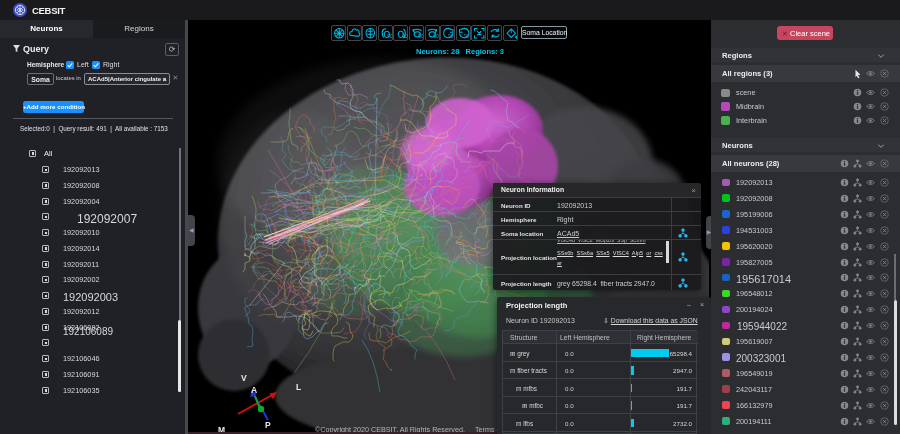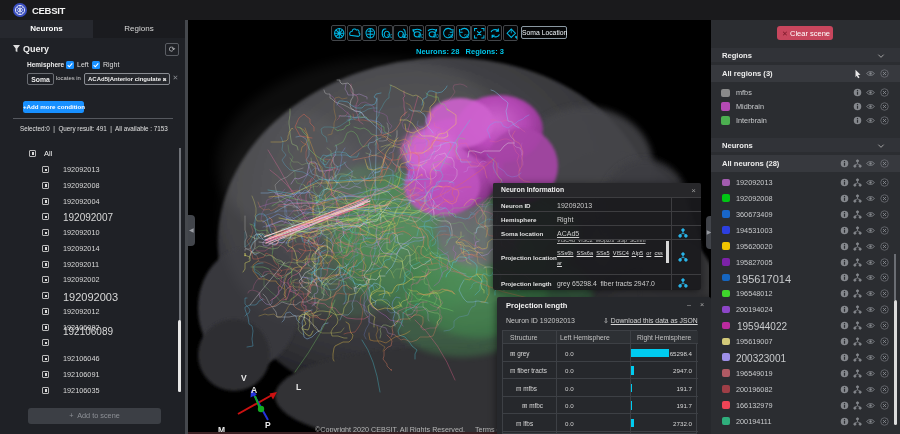--- a/index.html
+++ b/index.html
@@ -65,21 +65,21 @@
       <div style="position:absolute;left:1.5px;top:1.5px;width:2.5px;height:2.5px;background:#ddd"></div>
     </div>
     <div class="abs" style="left:63px;top:160.8px;font-size:7.3px;color:#d8d8d8">192092008</div>
     <div class="abs" style="left:42px;top:177.5px;width:7px;height:7px;border:1px solid #b8b8b8;border-radius:1px">
       <div style="position:absolute;left:1.5px;top:1.5px;width:2.5px;height:2.5px;background:#ddd"></div>
     </div>
     <div class="abs" style="left:63px;top:176.5px;font-size:7.3px;color:#d8d8d8">192092004</div>
     <div class="abs" style="left:42px;top:193.25px;width:7px;height:7px;border:1px solid #b8b8b8;border-radius:1px">
       <div style="position:absolute;left:1.5px;top:1.5px;width:2.5px;height:2.5px;background:#ddd"></div>
     </div>
-    <div class="abs" style="left:63px;top:192.2px;font-size:10px;color:#d8d8d8">192092007</div>
+    <div class="abs" style="left:77px;top:192.2px;font-size:12px;color:#d8d8d8">192092007</div>
     <div class="abs" style="left:42px;top:209.0px;width:7px;height:7px;border:1px solid #b8b8b8;border-radius:1px">
       <div style="position:absolute;left:1.5px;top:1.5px;width:2.5px;height:2.5px;background:#ddd"></div>
     </div>
     <div class="abs" style="left:63px;top:208.0px;font-size:7.3px;color:#d8d8d8">192092010</div>
     <div class="abs" style="left:42px;top:224.75px;width:7px;height:7px;border:1px solid #b8b8b8;border-radius:1px">
       <div style="position:absolute;left:1.5px;top:1.5px;width:2.5px;height:2.5px;background:#ddd"></div>
     </div>
     <div class="abs" style="left:63px;top:223.8px;font-size:7.3px;color:#d8d8d8">192092014</div>
     <div class="abs" style="left:42px;top:240.5px;width:7px;height:7px;border:1px solid #b8b8b8;border-radius:1px">
       <div style="position:absolute;left:1.5px;top:1.5px;width:2.5px;height:2.5px;background:#ddd"></div>
@@ -110,21 +110,20 @@
     </div>
     <div class="abs" style="left:63px;top:334.0px;font-size:7.3px;color:#d8d8d8">192106046</div>
     <div class="abs" style="left:42px;top:350.75px;width:7px;height:7px;border:1px solid #b8b8b8;border-radius:1px">
       <div style="position:absolute;left:1.5px;top:1.5px;width:2.5px;height:2.5px;background:#ddd"></div>
     </div>
     <div class="abs" style="left:63px;top:349.8px;font-size:7.3px;color:#d8d8d8">192106091</div>
     <div class="abs" style="left:42px;top:366.5px;width:7px;height:7px;border:1px solid #b8b8b8;border-radius:1px">
       <div style="position:absolute;left:1.5px;top:1.5px;width:2.5px;height:2.5px;background:#ddd"></div>
     </div>
     <div class="abs" style="left:63px;top:365.5px;font-size:7.3px;color:#d8d8d8">192106035</div>
-    <div class="abs" style="left:28px;top:388px;width:133px;height:16px;background:#3c3f45;border-radius:3px;font-size:7.3px;color:#8e9197;text-align:center;line-height:16px">+&nbsp; Add to scene</div>
     <div class="abs" style="left:178.5px;top:128px;width:2px;height:244px;background:#707379"></div>
     <div class="abs" style="left:178px;top:300px;width:3px;height:72px;background:#e8e8e8;border-radius:1.5px"></div>
   </div>
 <div id="canvas">
     <svg width="524" height="414" viewBox="185 20 524 414" style="position:absolute;left:0;top:0">
       <defs>
 <radialGradient id="gb" cx="45%" cy="35%" r="62%">
  <stop offset="0%" stop-color="#55555a"></stop>
           <stop offset="50%" stop-color="#46464a"></stop>
           <stop offset="82%" stop-color="#343438"></stop>
@@ -858,21 +857,21 @@
         </svg>
       </span>
       <span style="position:absolute;left:169px;top:4px">
         <svg style="display:block" width="9" height="9" viewBox="0 0 12 12">
           <circle cx="6" cy="6" r="5" fill="none" stroke="#70737a" stroke-width="1"></circle>
           <path d="M4 4l4 4M8 4l-4 4" stroke="#85888d" stroke-width="1.2"></path>
         </svg>
       </span>
     </div>
     <div class="abs" style="left:10px;top:68.5px;width:8.5px;height:8.5px;border-radius:2px;background:#8a8a8a"></div>
-    <div class="abs" style="left:25px;top:68.0px;font-size:7.3px;color:#c8cacc">mfbs</div>
+    <div class="abs" style="left:25px;top:68.0px;font-size:7.3px;color:#c8cacc">scene</div>
     <span class="abs" style="left:142px;top:68.0px">
       <svg style="display:block" width="9" height="9" viewBox="0 0 12 12">
         <circle cx="6" cy="6" r="5" fill="#85888d"></circle>
         <rect x="5.2" y="5" width="1.6" height="4" fill="#2b2d31"></rect>
         <rect x="5.2" y="2.6" width="1.6" height="1.6" fill="#2b2d31"></rect>
       </svg>
     </span>
     <span class="abs" style="left:155px;top:68.0px">
       <svg style="display:block" width="9" height="9" viewBox="0 0 12 12">
         <path d="M1 6c2-3.4 8-3.4 10 0-2 3.4-8 3.4-10 0z" fill="none" stroke="#85888d" stroke-width="1.2"></path>
@@ -1023,21 +1022,21 @@
         <circle cx="6" cy="6" r="1.6" fill="#85888d"></circle>
       </svg>
     </span>
     <span class="abs" style="left:169px;top:173.9px">
       <svg style="display:block" width="9" height="9" viewBox="0 0 12 12">
         <circle cx="6" cy="6" r="5" fill="none" stroke="#70737a" stroke-width="1"></circle>
         <path d="M4 4l4 4M8 4l-4 4" stroke="#85888d" stroke-width="1.2"></path>
       </svg>
     </span>
     <div class="abs" style="left:11px;top:190.3px;width:7.5px;height:7.5px;border-radius:2px;background:#1866c8"></div>
-    <div class="abs" style="left:25px;top:189.8px;font-size:7.3px;color:#c8cacc">360673409</div>
+    <div class="abs" style="left:25px;top:189.8px;font-size:7.3px;color:#c8cacc">195199006</div>
     <span class="abs" style="left:129px;top:189.8px">
       <svg style="display:block" width="9" height="9" viewBox="0 0 12 12">
         <circle cx="6" cy="6" r="5" fill="#85888d"></circle>
         <rect x="5.2" y="5" width="1.6" height="4" fill="#2b2d31"></rect>
         <rect x="5.2" y="2.6" width="1.6" height="1.6" fill="#2b2d31"></rect>
       </svg>
     </span>
     <span class="abs" style="left:142px;top:189.8px">
       <svg style="display:block" width="9" height="9" viewBox="0 0 12 12">
         <g stroke="#85888d" stroke-width="1" fill="#85888d">
@@ -1364,21 +1363,21 @@
         <circle cx="6" cy="6" r="1.6" fill="#85888d"></circle>
       </svg>
     </span>
     <span class="abs" style="left:169px;top:348.8px">
       <svg style="display:block" width="9" height="9" viewBox="0 0 12 12">
         <circle cx="6" cy="6" r="5" fill="none" stroke="#70737a" stroke-width="1"></circle>
         <path d="M4 4l4 4M8 4l-4 4" stroke="#85888d" stroke-width="1.2"></path>
       </svg>
     </span>
     <div class="abs" style="left:11px;top:365.2px;width:7.5px;height:7.5px;border-radius:2px;background:#9e3e46"></div>
-    <div class="abs" style="left:25px;top:364.7px;font-size:7.3px;color:#c8cacc">200196082</div>
+    <div class="abs" style="left:25px;top:364.7px;font-size:7.3px;color:#c8cacc">242043117</div>
     <span class="abs" style="left:129px;top:364.7px">
       <svg style="display:block" width="9" height="9" viewBox="0 0 12 12">
         <circle cx="6" cy="6" r="5" fill="#85888d"></circle>
         <rect x="5.2" y="5" width="1.6" height="4" fill="#2b2d31"></rect>
         <rect x="5.2" y="2.6" width="1.6" height="1.6" fill="#2b2d31"></rect>
       </svg>
     </span>
     <span class="abs" style="left:142px;top:364.7px">
       <svg style="display:block" width="9" height="9" viewBox="0 0 12 12">
         <g stroke="#85888d" stroke-width="1" fill="#85888d">

